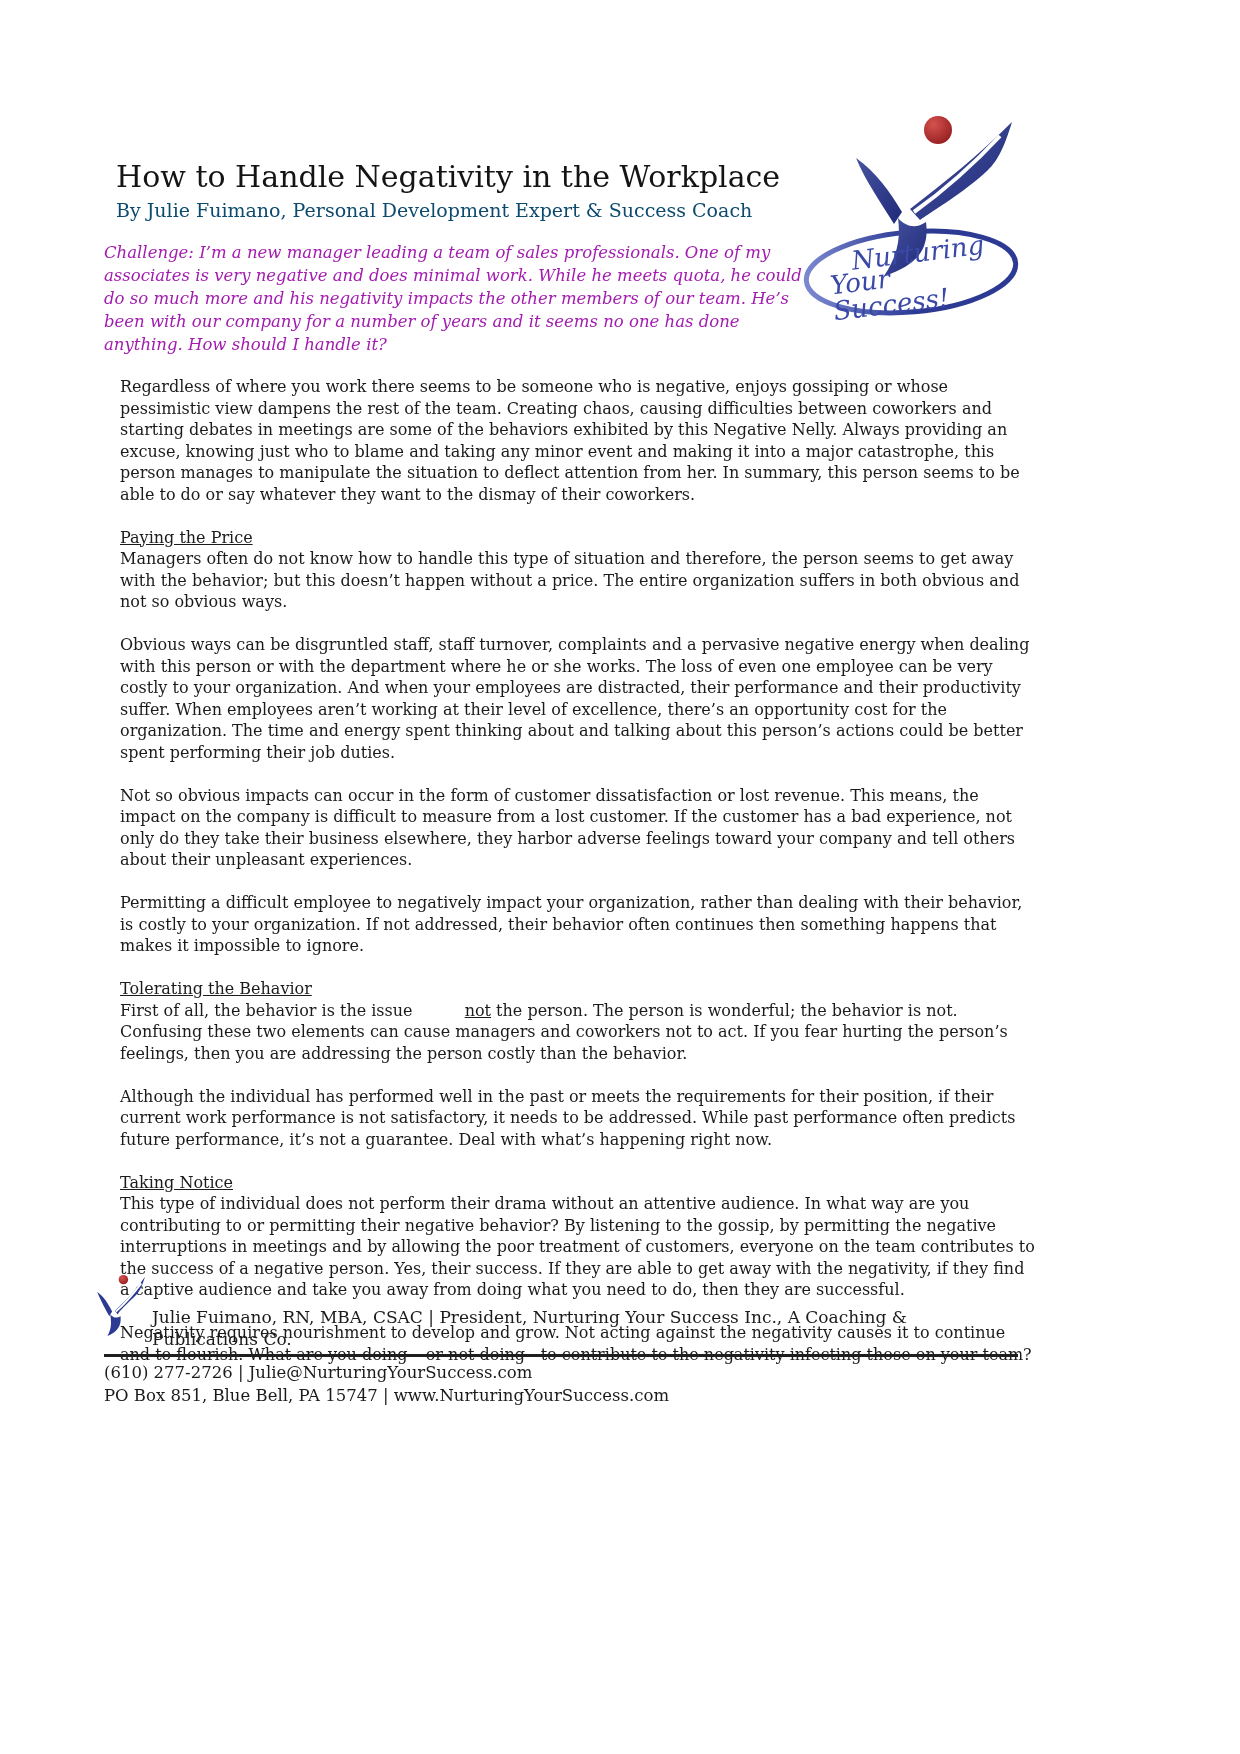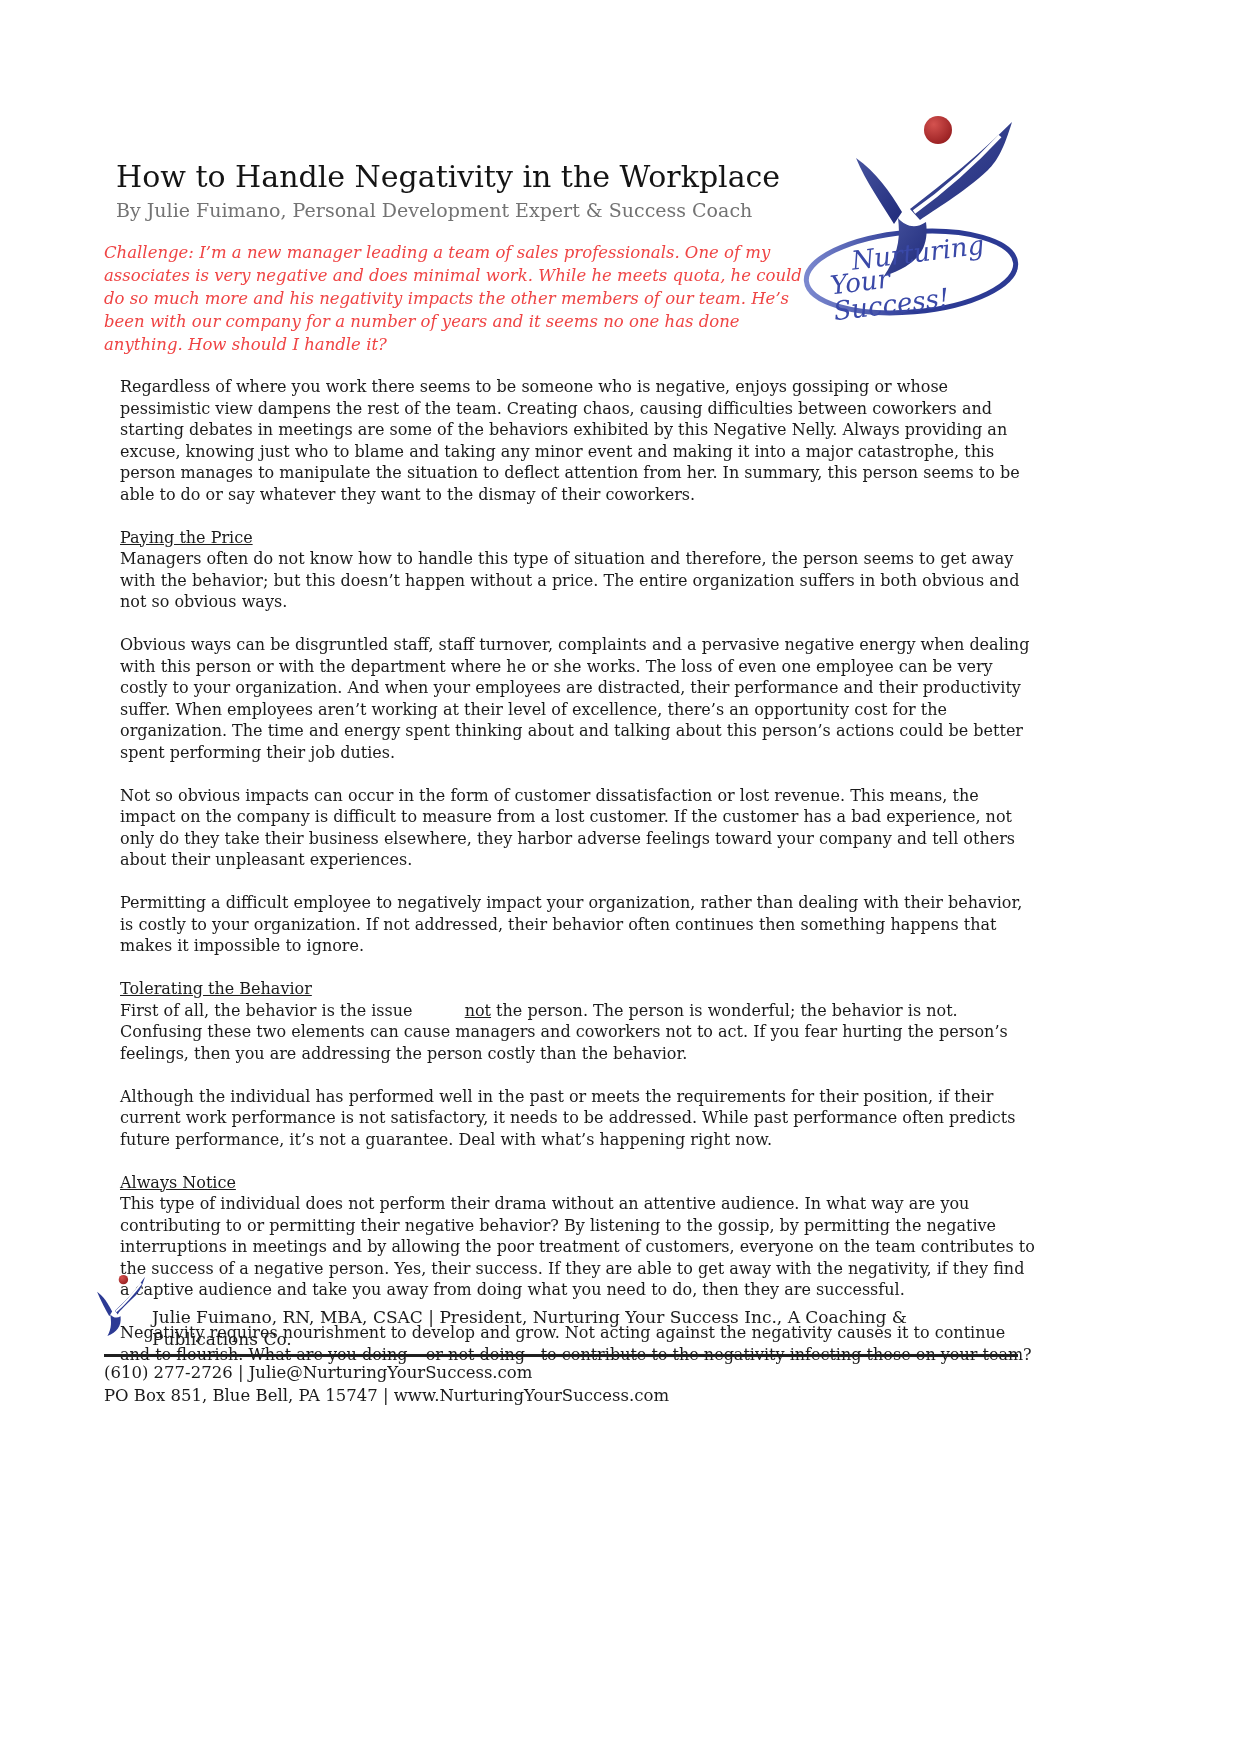--- a/index.html
+++ b/index.html
@@ -8,39 +8,39 @@
     width:1240px;
     height:1754px;
     background:#ffffff;
     font-family:"DejaVu Serif", serif;
     color:#1b1b1b;
     overflow:hidden;
   }
   
   .header{position:absolute;left:116px;top:160px;width:720px;}
   .title{font-size:30px;font-weight:400;margin:0;line-height:34px;color:#141414;}
-  .byline{font-size:19px;margin-top:5px;color:#737373;}
+  .byline{font-size:19px;margin-top:5px;color:#0c4a6e;}
   
   .logo{position:absolute;left:798px;top:114px;width:226px;height:206px;}
   .logo svg{position:absolute;}
   .logo-oval{left:0;top:110px;}
   .logo-figure{left:52px;top:0;}
   .logo-tag{
     position:absolute;left:34px;top:126px;width:170px;
     transform:rotate(-7deg);
     font-style:italic;
     color:#3a49a8;
     line-height:1;
   }
   .logo-tag .t1{display:block;font-size:26px;margin-left:22px;}
   .logo-tag .t2{display:block;font-size:26px;margin-top:-4px;margin-left:-2px;}
   
   .challenge{
     position:absolute;left:104px;top:241px;width:700px;
-    font-style:italic;font-size:16.5px;line-height:23px;margin:0;color:#ef4444;
+    font-style:italic;font-size:16.5px;line-height:23px;margin:0;color:#a21caf;
   }
   
   .main{position:absolute;left:120px;top:376px;width:916px;font-size:16px;line-height:21.5px;}
   .main p{margin:0 0 21.5px 0;}
   .main h3{
     margin:0;font-size:16px;font-weight:400;line-height:21.5px;
     text-decoration:underline;
   }
   .u{text-decoration:underline;margin-left:47px;}
   
@@ -102,21 +102,21 @@
     <h3>Paying the Price</h3>
     <p>Managers often do not know how to handle this type of situation and therefore, the person seems to get away with the behavior; but this doesn’t happen without a price. The entire organization suffers in both obvious and not so obvious ways.</p>
     <p>Obvious ways can be disgruntled staff, staff turnover, complaints and a pervasive negative energy when dealing with this person or with the department where he or she works. The loss of even one employee can be very costly to your organization. And when your employees are distracted, their performance and their productivity suffer. When employees aren’t working at their level of excellence, there’s an opportunity cost for the organization. The time and energy spent thinking about and talking about this person’s actions could be better spent performing their job duties.</p>
     <p>Not so obvious impacts can occur in the form of customer dissatisfaction or lost revenue. This means, the impact on the company is difficult to measure from a lost customer. If the customer has a bad experience, not only do they take their business elsewhere, they harbor adverse feelings toward your company and tell others about their unpleasant experiences.</p>
     <p>Permitting a difficult employee to negatively impact your organization, rather than dealing with their behavior, is costly to your organization. If not addressed, their behavior often continues then something happens that makes it impossible to ignore.</p>
 
     <h3>Tolerating the Behavior</h3>
     <p><span>First of all, the behavior is the issue </span><span class="u">not</span><span> the person. The person is wonderful; the behavior is not. Confusing these two elements can cause managers and coworkers not to act. If you fear hurting the person’s feelings, then you are addressing the person costly than the behavior.</span></p>
     <p>Although the individual has performed well in the past or meets the requirements for their position, if their current work performance is not satisfactory, it needs to be addressed. While past performance often predicts future performance, it’s not a guarantee. Deal with what’s happening right now.</p>
 
-    <h3>Always Notice</h3>
+    <h3>Taking Notice</h3>
     <p>This type of individual does not perform their drama without an attentive audience. In what way are you contributing to or permitting their negative behavior? By listening to the gossip, by permitting the negative interruptions in meetings and by allowing the poor treatment of customers, everyone on the team contributes to the success of a negative person. Yes, their success. If they are able to get away with the negativity, if they find a captive audience and take you away from doing what you need to do, then they are successful.</p>
     <p>Negativity requires nourishment to develop and grow. Not acting against the negativity causes it to continue and to flourish. What are you doing – or not doing - to contribute to the negativity infecting those on your team?</p>
   </div>
 
   <div class="footer">
     <svg class="footer-logo" width="52" height="62" viewBox="0 0 110 132">
       <defs>
         <radialGradient id="headGrad2" cx="0.35" cy="0.3" r="0.9">
           <stop offset="0" stop-color="#d4524f"></stop>
           <stop offset="1" stop-color="#8c1518"></stop>

